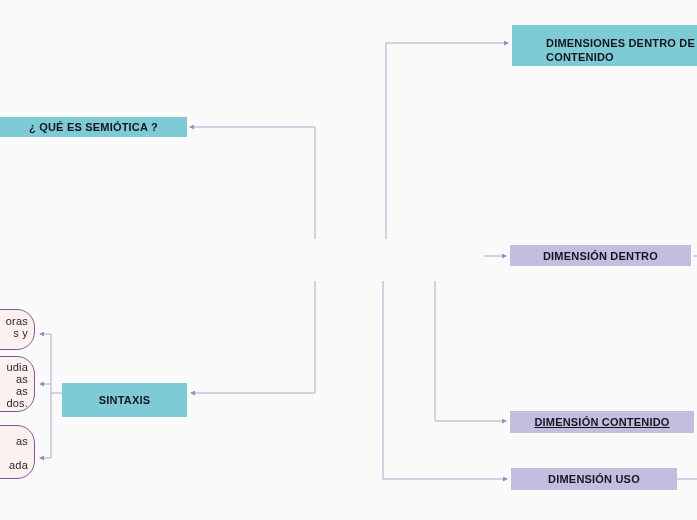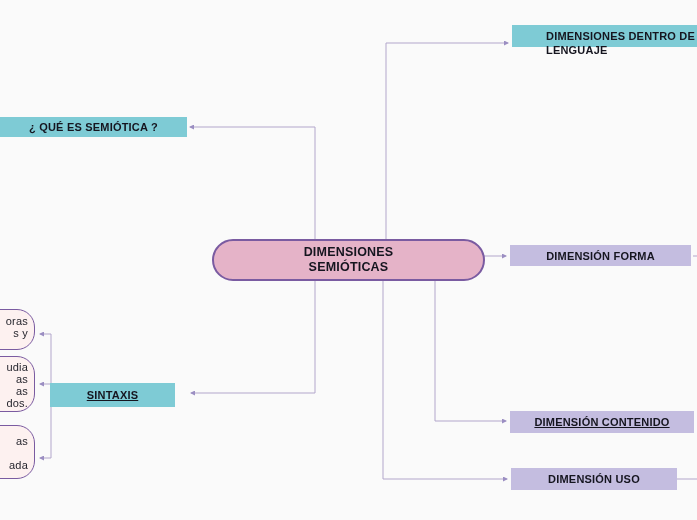--- a/index.html
+++ b/index.html
@@ -17,34 +17,34 @@
     position:absolute;
     display:flex;align-items:center;justify-content:center;
     font-weight:bold;font-size:11px;color:var(--text);
     letter-spacing:0.2px;box-sizing:border-box;
     white-space:nowrap;
   }
   .teal{background:var(--teal);}
   .lav{background:var(--lavender);}
   #node-que-es{left:0;top:117px;width:187px;height:20px;}
   #node-lenguaje{
-    left:512px;top:25px;width:185px;height:22px;
+    left:512px;top:25px;width:185px;height:41px;
     flex-direction:column;align-items:flex-start;justify-content:flex-start;
-    padding:4px 0 0 34px;line-height:14px;
+    padding:11px 0 0 34px;line-height:14px;
   }
   #node-center{
     left:212px;top:239px;width:273px;height:42px;
     background:var(--pink);border:2px solid var(--border);
     border-radius:21px;flex-direction:column;
     font-size:12.5px;line-height:15px;
   }
   #node-forma{left:510px;top:245px;width:181px;height:21px;}
   #node-contenido{left:510px;top:411px;width:184px;height:22px;text-decoration:underline;}
   #node-uso{left:511px;top:468px;width:166px;height:22px;align-items:center;}
-  #node-sintaxis{left:50px;top:383px;width:125px;height:24px;text-decoration:underline;}
+  #node-sintaxis{left:62px;top:383px;width:125px;height:34px;}
   .pinkbox{
     position:absolute;
     background:var(--lightpink);
     border:1.5px solid var(--border);
     border-radius:18px;
     box-sizing:border-box;
     font-size:11px;font-weight:normal;color:#26262e;
     text-align:right;padding-right:6px;
     letter-spacing:0.2px;
   }
@@ -79,30 +79,26 @@
     <path d="M51,384 L40,384" marker-end="url(#arw)"></path>
     <path d="M51,458 L40,458" marker-end="url(#arw)"></path>
   </svg>
 
   <div class="node teal" id="node-que-es">
     <span class="nline">¿ QUÉ ES SEMIÓTICA ?</span>
   </div>
 
   <div class="node teal" id="node-lenguaje">
     <span class="nline">DIMENSIONES DENTRO DE</span>
-    <span class="nline">LENGUAJE</span>
+    <span class="nline">CONTENIDO</span>
   </div>
 
-  <div class="node" id="node-center">
-    <span class="nline">DIMENSIONES</span>
-    <span class="nline">SEMIÓTICAS</span>
-  </div>
 
   <div class="node lav" id="node-forma">
-    <span class="nline">DIMENSIÓN FORMA</span>
+    <span class="nline">DIMENSIÓN DENTRO</span>
   </div>
 
   <div class="node lav" id="node-contenido">
     <span class="nline">DIMENSIÓN CONTENIDO</span>
   </div>
 
   <div class="node lav" id="node-uso">
     <span class="nline">DIMENSIÓN USO</span>
   </div>
 

